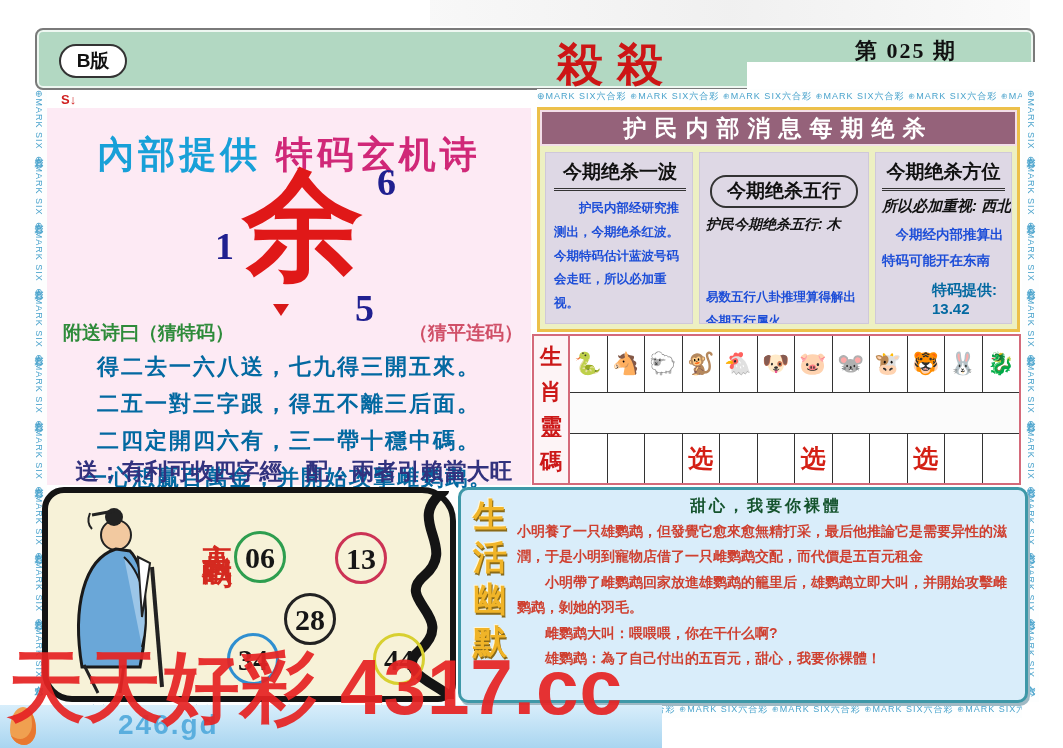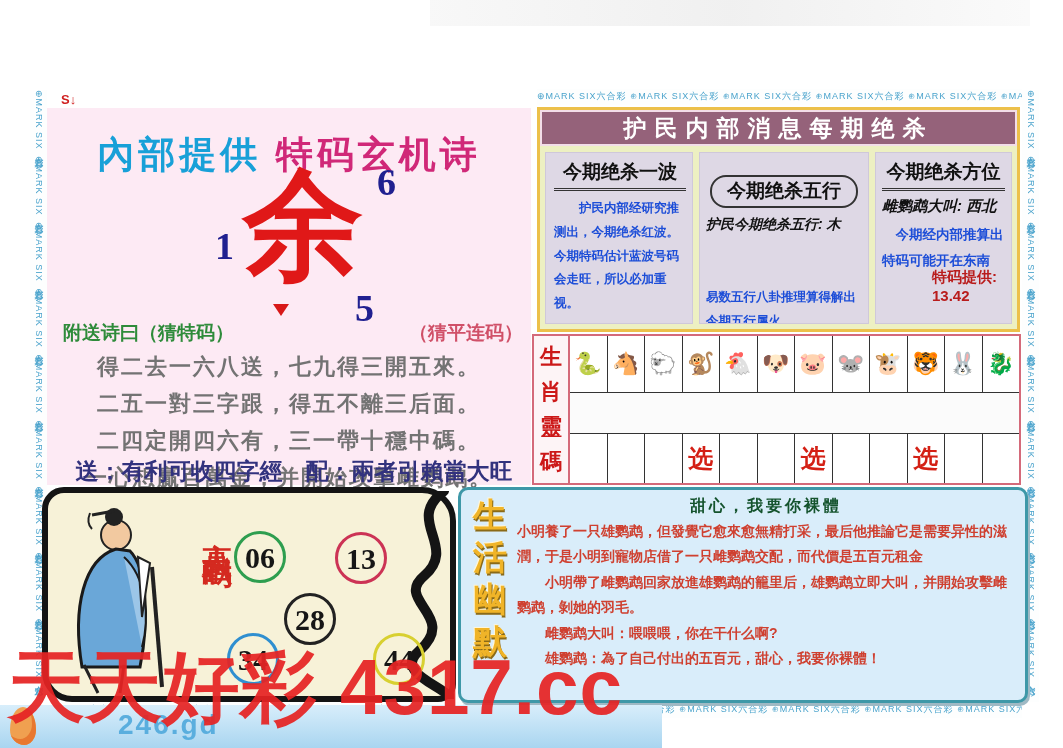--- a/index.html
+++ b/index.html
@@ -45,21 +45,21 @@
   .hint-top    { left:330px; top:52px; }
   .hint-left   { left:168px; top:116px; }
   .hint-bottom { left:308px; top:178px; }
   .tri { position:absolute; left:226px; top:196px; width:0; height:0;
     border-left:8px solid transparent; border-right:8px solid transparent; border-top:12px solid #d81818; }
   .subtitle { position:absolute; left:0; top:212px; width:100%; font-weight:bold; font-size:19px; }
   .subtitle .l { position:absolute; left:16px; color:#2e8b3a; }
   .subtitle .r { position:absolute; right:8px; color:#d05068; }
   .poem { position:absolute; left:0; top:240px; width:100%; text-align:center; }
   .poem div { font-family:"Liberation Serif", serif; font-weight:bold; font-size:22px;
-    color:#737373; line-height:37px; letter-spacing:2px; white-space:nowrap; }
+    color:#0369a1; line-height:37px; letter-spacing:2px; white-space:nowrap; }
   .bonus { position:absolute; left:10px; top:348px; width:474px; text-align:center;
     font-weight:bold; font-size:23px; color:#32327e; white-space:nowrap; }
 
   
   .master { position:absolute; left:42px; top:487px; width:414px; height:215px; background:#f7f2d8;
     border:6px solid #141414; border-radius:22px 34px 18px 30px; }
   .master svg.swirl { position:absolute; right:-4px; top:-2px; height:208px; width:90px; }
   .sage { position:absolute; left:6px; top:4px; }
   .master-label { position:absolute; left:152px; top:26px; writing-mode:vertical-rl;
     font-weight:bold; font-size:30px; color:#d42a20; letter-spacing:6px; line-height:34px; }
@@ -82,21 +82,21 @@
   .col1 { width:148px;padding-left:8px; } .col2 { width:170px; } .col3 { flex:1; position:relative; }
   .col-title { text-align:center; font-weight:bold; font-size:19px; color:#111;
     border-bottom:3px double #333; padding-bottom:3px; margin-bottom:6px; white-space:nowrap; }
   .col-title.oval { border:2px solid #333; border-radius:16px; padding:1px 6px 2px; margin:16px 4px 8px; }
   .col-line { font-weight:bold; font-size:14px; color:#111; margin-bottom:6px; white-space:nowrap;font-style:italic; }
   .col-body { font-weight:bold; font-size:12.5px; color:#1d4ed8; line-height:1.9; text-indent:2em;font-family:Liberation Serif, serif; }
   .col-body.noindent { text-indent:0; }
   .col2 .col-body { margin-top:52px; }
   .col3 .col-line { font-size:15px; }
   .col3 .col-body { text-indent:1em; font-size:13.5px; }
-  .col-foot { position:absolute; left:8px; bottom:19px; font-weight:bold; font-size:15px; color:#b91c1c;padding-left:48px; }
+  .col-foot { position:absolute; left:8px; bottom:6px; font-weight:bold; font-size:15px; color:#0369a1;padding-left:48px; }
 
   
   .zodiac { position:absolute; left:532px; top:334px; width:489px; height:151px;
     background:#fdf4f6; border:2px solid #d46a7a; display:flex; }
   .z-label { width:36px; border-right:2px solid #d46a7a; display:flex; flex-direction:column;
     align-items:center; justify-content:space-around; padding:4px 0; }
   .z-label span { color:#cc1818; font-weight:bold; font-size:22px; line-height:1; }
   .z-grid { flex:1; display:flex; flex-direction:column; background:#ffffff; }
   .z-row { display:flex; }
   .z-row.animals { height:57px; border-bottom:1px solid #333; }
@@ -131,20 +131,26 @@
     font-weight:bold; font-size:78px; color:#e62424; letter-spacing:1px; opacity:.93; z-index:50;
     font-family:"Liberation Sans", sans-serif; transform:scaleX(.98); transform-origin:left; }
 </style>
 </head>
 <body>
 
 <div class="screen">
 
   <div class="smudge"></div>
 
+  <div class="top-band">
+    <div class="edition">B版</div>
+    <div class="band-white"></div>
+    <div class="page-title">殺殺</div>
+    <div class="issue">第 025 期</div>
+  </div>
 
   <div class="strip v strip-left">⊕MARK SIX六合彩 ⊕MARK SIX六合彩 ⊕MARK SIX六合彩 ⊕MARK SIX六合彩 ⊕MARK SIX六合彩 ⊕MARK SIX六合彩 ⊕MARK SIX六合彩 ⊕MARK SIX六合彩 ⊕MARK SIX六合彩</div>
   <div class="strip v strip-right">⊕MARK SIX六合彩 ⊕MARK SIX六合彩 ⊕MARK SIX六合彩 ⊕MARK SIX六合彩 ⊕MARK SIX六合彩 ⊕MARK SIX六合彩 ⊕MARK SIX六合彩 ⊕MARK SIX六合彩 ⊕MARK SIX六合彩</div>
   <div class="strip h strip-top">⊕MARK SIX六合彩 ⊕MARK SIX六合彩 ⊕MARK SIX六合彩 ⊕MARK SIX六合彩 ⊕MARK SIX六合彩 ⊕MARK SIX六合彩</div>
   <div class="strip h strip-bottom">⊕MARK SIX六合彩 ⊕MARK SIX六合彩 ⊕MARK SIX六合彩 ⊕MARK SIX六合彩 ⊕MARK SIX六合彩 ⊕MARK SIX六合彩 ⊕MARK SIX六合彩 ⊕MARK SIX六合彩 ⊕MARK SIX六合彩 ⊕MARK SIX六合彩 ⊕MARK SIX六合彩 ⊕MARK SIX六合彩</div>
 
   <div class="mystery">
     <div class="artifact">S↓</div>
     <div class="m-heading">
       <span class="blue">內部提供</span>
@@ -198,21 +204,21 @@
         <div class="col-title">今期绝杀一波</div>
         <div class="col-body">护民内部经研究推测出，今期绝杀红波。今期特码估计蓝波号码会走旺，所以必加重视。</div>
       </div>
       <div class="col col2">
         <div class="col-title oval">今期绝杀五行</div>
         <div class="col-line">护民今期绝杀五行: 木</div>
         <div class="col-body noindent">易数五行八卦推理算得解出今期五行属火。</div>
       </div>
       <div class="col col3">
         <div class="col-title">今期绝杀方位</div>
-        <div class="col-line">雌鹦鹉大叫: 西北</div>
+        <div class="col-line">所以必加重视: 西北</div>
         <div class="col-body">今期经内部推算出特码可能开在东南</div>
         <div class="col-foot">特码提供: 13.42</div>
       </div>
     </div>
   </div>
 
   <div class="zodiac">
     <div class="z-label">
       <span>生</span>
       <span>肖</span>

